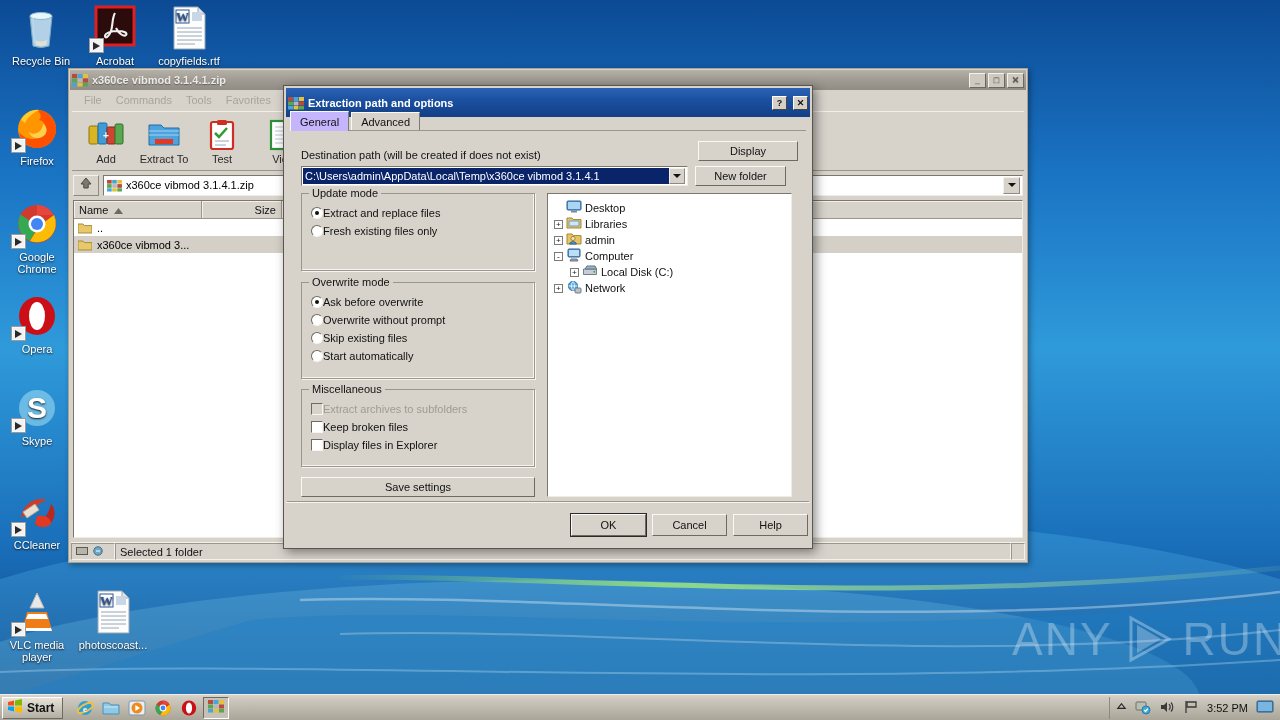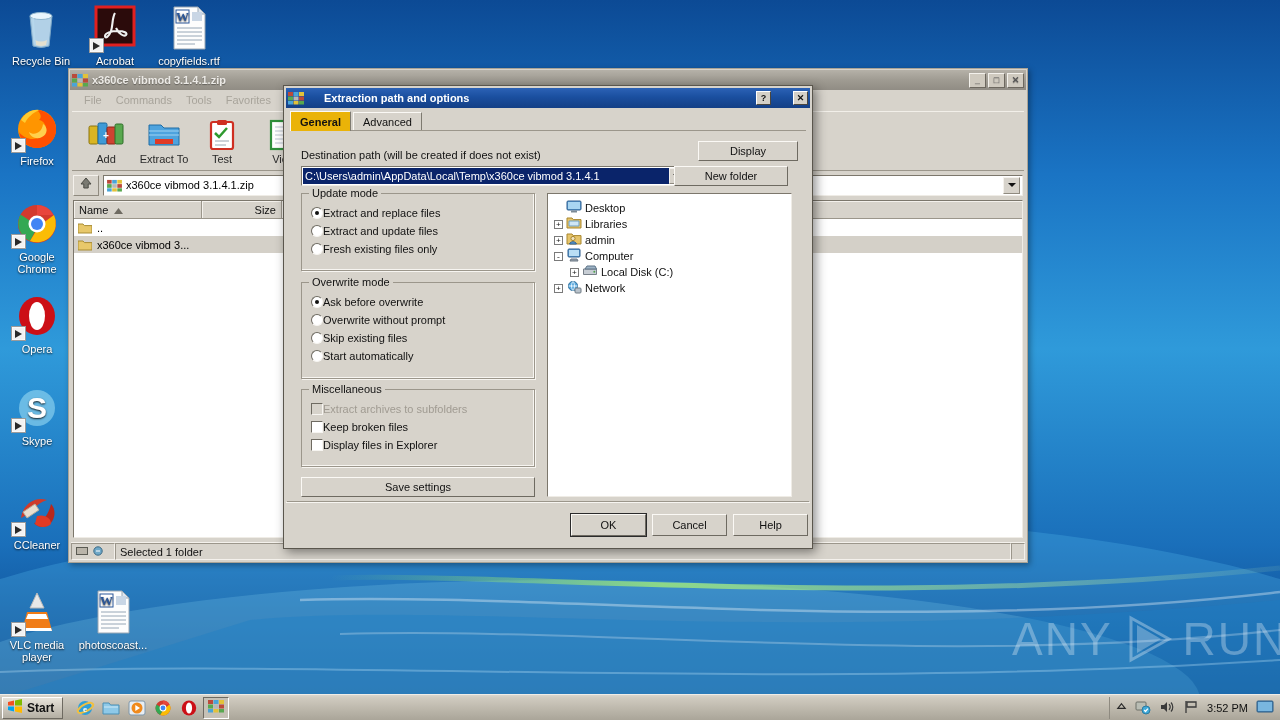--- a/index.html
+++ b/index.html
@@ -120,38 +120,38 @@
   }
   .st-cell { border:1px solid; border-color:#9b968b #f4f1ec #f4f1ec #9b968b; height:17px; display:flex; align-items:center; padding:0 4px; }
 
   
   .dlg {
     position:absolute; left:283px; top:85px; width:530px; height:464px;
     background:#d7d3cb; border:1px solid #5a564d;
     box-shadow: 3px 3px 10px rgba(0,0,0,0.45);
   }
   .dlg-title {
-    height:20px; margin:2px; display:flex; align-items:center; padding:0 2px; gap:20px;
+    height:29px; margin:2px; display:flex; align-items:center; padding:0 2px; gap:4px;
     background: linear-gradient(180deg,#2c62b6 0%, #1a4f9f 45%, #143f86 100%);
     color:#fff; font-size:11px; font-weight:bold;
   }
   .dlg-title .t { flex:1; white-space:nowrap; }
   .dlg-tbtn {
     width:15px;height:14px;background:#d4d0c8;
     border:1px solid; border-color:#ffffff #4a463f #4a463f #ffffff;
     font-size:9px;color:#111;display:flex;align-items:center;justify-content:center;font-weight:bold;
   }
 
   .tabstrip { position:absolute; left:6px; top:25px; right:6px; height:20px; display:flex; align-items:flex-end; gap:2px; }
   .tab {
     height:19px; padding:0 9px; font-size:11px; display:flex;align-items:center;
     background:#d7d3cb; border:1px solid; border-color:#fbf9f5 #7e7a70 #7e7a70 #fbf9f5;
     border-bottom:none; color:#111;
   }
-  .tab.active { height:20px; font-weight:bold; background:#eab308; position:relative; z-index:2; }
+  .tab.active { height:20px; font-weight:normal; background:#c4b5fd; position:relative; z-index:2; }
 
   .tabline { position:absolute; left:6px; top:44px; right:6px; height:1px; background:#9b968b; }
 
   .dlg-label { position:absolute; font-size:11px; color:#111; }
 
   .path-combo {
     position:absolute; left:304px; top:162px; width:382px; height:20px;
     background:#fff; border:1px solid; border-color:#7c776c #efece6 #efece6 #7c776c;
     display:flex; align-items:center;
   }
@@ -595,32 +595,28 @@
   <div class="dlg-label" style="left:17px;top:63px;">Destination path (will be created if does not exist)</div>
 
   <div class="path-combo" style="left:17px;top:80px;width:387px;">
     <span class="path-val">C:\Users\admin\AppData\Local\Temp\x360ce vibmod 3.1.4.1</span>
     <span class="path-arrow">
         <span class="caret-dn"></span>
       </span>
   </div>
 
   <div class="btn" style="position:absolute;left:414px;top:55px;width:100px;height:20px;">Display</div>
-  <div class="btn" style="position:absolute;left:390px;top:80px;width:114px;height:20px;">New folder</div>
+  <div class="btn" style="position:absolute;left:411px;top:80px;width:91px;height:20px;">New folder</div>
 
   <div class="group" style="left:17px;top:107px;width:234px;height:78px;">
     <span class="gtitle">Update mode</span>
     <div style="padding-top:10px;">
       <label class="opt">
         <span class="radio on"></span>
         <span>Extract and replace files</span>
-      </label>
-      <label class="opt">
-        <span class="radio"></span>
-        <span>Extract and update files</span>
       </label>
       <label class="opt">
         <span class="radio"></span>
         <span>Fresh existing files only</span>
       </label>
     </div>
   </div>
 
   <div class="group" style="left:17px;top:196px;width:234px;height:97px;">
     <span class="gtitle">Overwrite mode</span>

